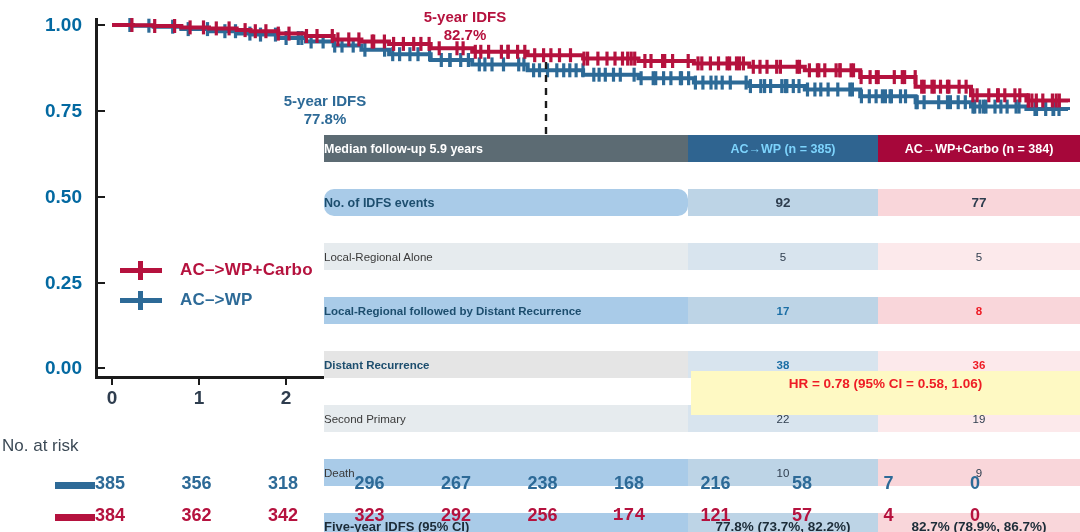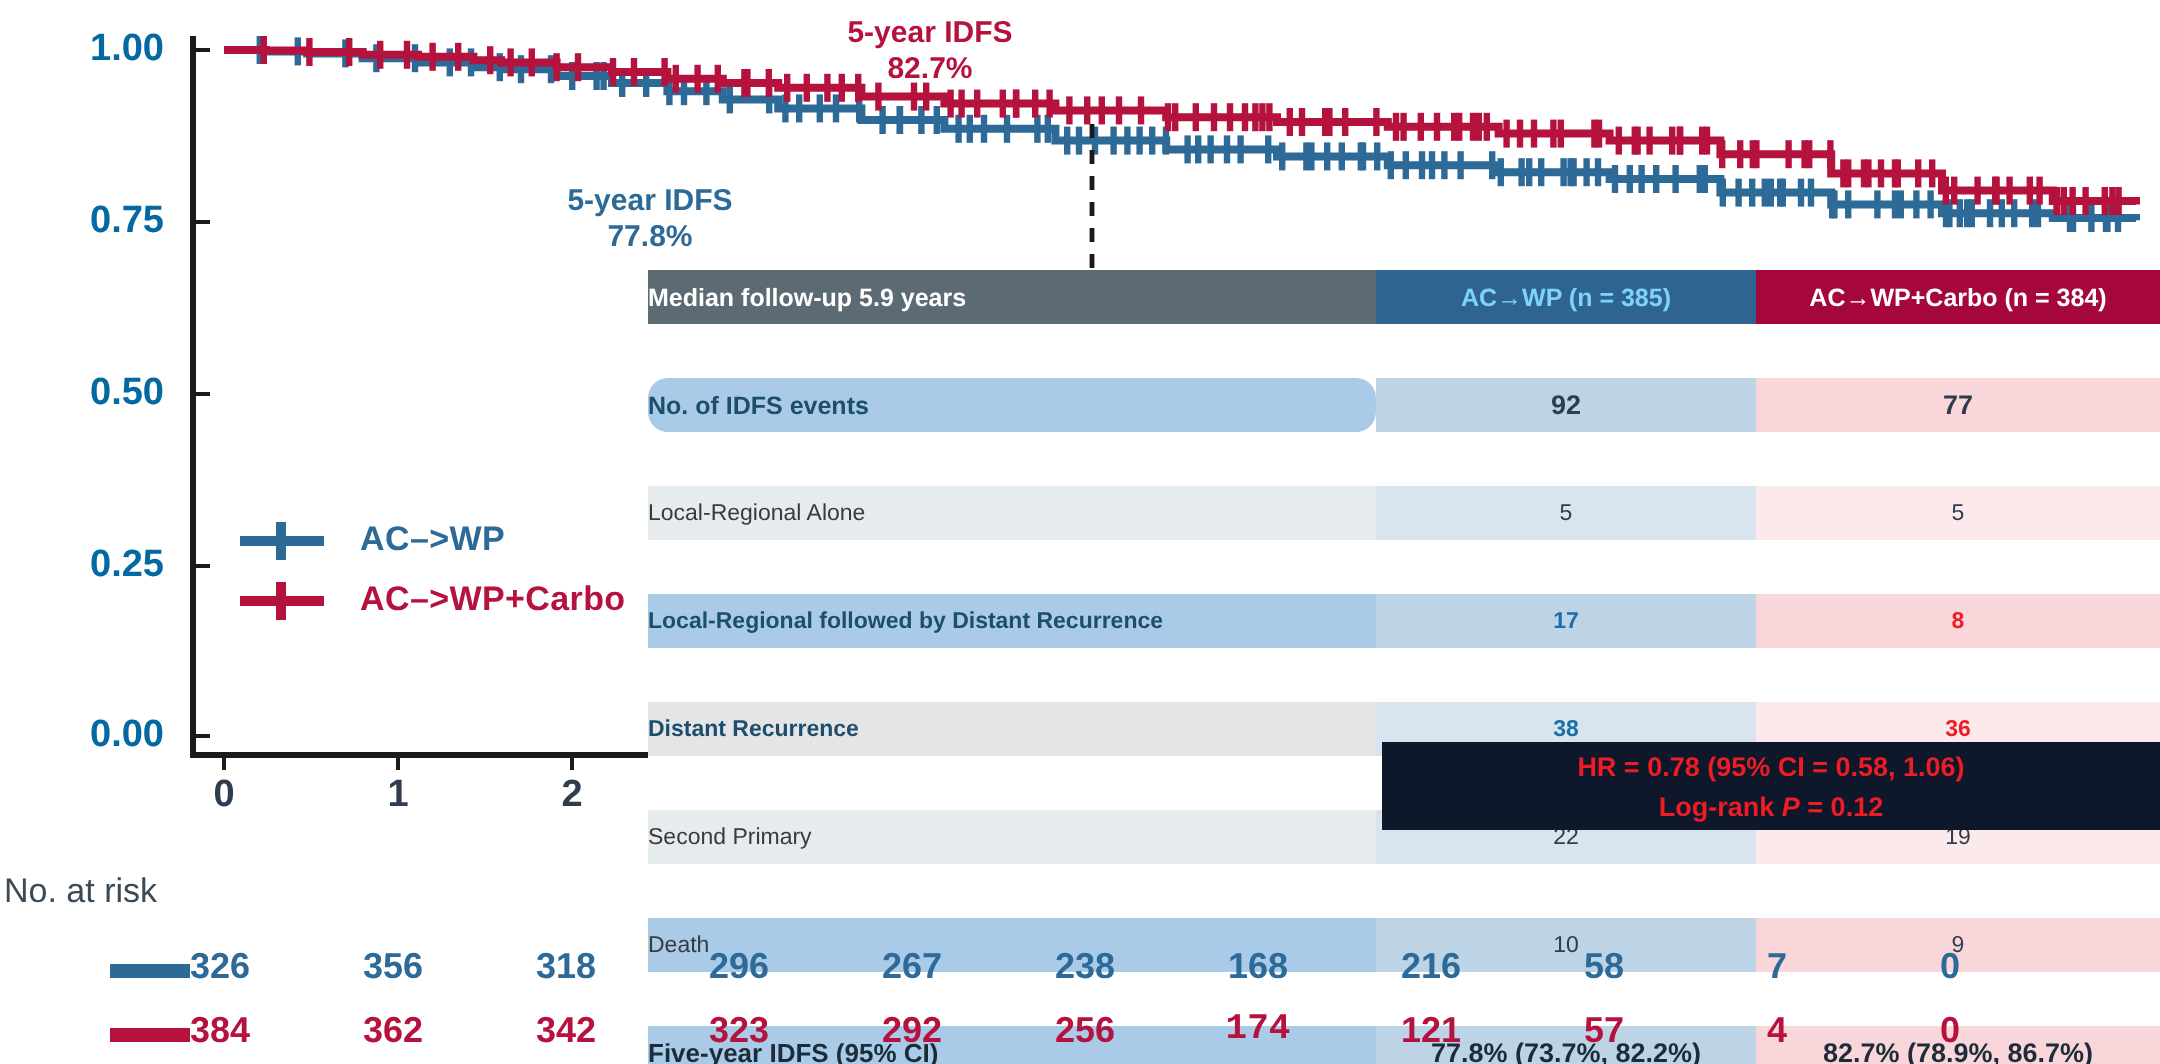--- a/index.html
+++ b/index.html
@@ -76,21 +76,21 @@
   .bold{font-weight:bold;font-size:13.5px;}
   .blue-num{color:#1b6ea5;font-weight:bold;}
   .red-num{color:#ee1c25;font-weight:bold;}
   .fiveyr-lbl{background:#a9cbe8;color:#1c2c38;font-weight:bold;font-size:13px;}
   .fiveyr-a{background:#bdd4e6;color:#1c2c38;font-weight:bold;font-size:13.5px;}
   .fiveyr-b{background:#f9d6da;color:#1c2c38;font-weight:bold;font-size:13.5px;}
 
   .sep{height:3px;background:#ffffff;}
   .hr-box{
     position:absolute;left:691px;top:371px;width:389px;height:44px;
-    background:#0f172a;color:#ee1c25;font-weight:bold;font-size:13.5px;
+    background:#fef9c3;color:#ee1c25;font-weight:bold;font-size:13.5px;
     text-align:center;line-height:1.45;padding-top:3px;box-sizing:border-box;
   }
   .hr-box i{font-style:italic;}
 
   
   .risk-title{position:absolute;left:2px;top:436px;font-size:17px;color:#3c4a56;}
   .risk-mark{position:absolute;width:40px;height:7px;}
   .risk-num{position:absolute;font-size:18px;font-weight:bold;width:60px;text-align:center;}
 
   svg.curves{position:absolute;left:0;top:0;}
@@ -373,31 +373,31 @@
     <div>82.7%</div>
   </div>
   <div class="ann ann-blue">
     <div>5-year IDFS</div>
     <div>77.8%</div>
   </div>
 
   <div class="legend">
     <div class="legend-row">
       <span class="legend-mark">
+        <i class="h" style="background:#b5123e;"></i>
+          <i class="v" style="background:#b5123e;"></i>
+      </span>
+      <span class="legend-label" style="color:#b5123e;">AC–&gt;WP+Carbo</span>
+    </div>
+    <div class="legend-row">
+      <span class="legend-mark">
         <i class="h" style="background:#2d6a97;"></i>
           <i class="v" style="background:#2d6a97;"></i>
       </span>
       <span class="legend-label" style="color:#2d6a97;">AC–&gt;WP</span>
-    </div>
-    <div class="legend-row">
-      <span class="legend-mark">
-        <i class="h" style="background:#b5123e;"></i>
-          <i class="v" style="background:#b5123e;"></i>
-      </span>
-      <span class="legend-label" style="color:#b5123e;">AC–&gt;WP+Carbo</span>
     </div>
   </div>
 
   <table class="tbl">
     <tbody>
         <tr>
       <td class="c-label hd-label">Median follow-up 5.9 years</td>
       <td class="c-a hd-a">AC→WP (n = 385)</td>
       <td class="c-b hd-b">AC→WP+Carbo (n = 384)</td>
     </tr>
@@ -462,28 +462,27 @@
     <tr>
       <td class="c-label fiveyr-lbl">Five-year IDFS (95% CI)</td>
       <td class="c-a fiveyr-a">77.8% (73.7%, 82.2%)</td>
       <td class="c-b fiveyr-b">82.7% (78.9%, 86.7%)</td>
     </tr>
   </tbody>
     </table>
 
   <div class="hr-box">
     <div>HR = 0.78 (95% CI = 0.58, 1.06)</div>
-    <div><span>Log-rank </span><i>P</i><span> = 0.12</span></div>
   </div>
 
   <div class="risk-title">No. at risk</div>
   <div class="risk-mark" style="left:55px;top:482px;background:#2d6a97;"></div>
   <div class="risk-mark" style="left:55px;top:514px;background:#b5123e;"></div>
   <div id="risk-numbers">
-      <div class="risk-num" style="left: 80px; top: 473px; color: rgb(45, 106, 151);">326</div>
+      <div class="risk-num" style="left: 80px; top: 473px; color: rgb(45, 106, 151);">385</div>
       <div class="risk-num" style="left: 166.5px; top: 473px; color: rgb(45, 106, 151);">356</div>
       <div class="risk-num" style="left: 253px; top: 473px; color: rgb(45, 106, 151);">318</div>
       <div class="risk-num" style="left: 339.5px; top: 473px; color: rgb(45, 106, 151);">296</div>
       <div class="risk-num" style="left: 426px; top: 473px; color: rgb(45, 106, 151);">267</div>
       <div class="risk-num" style="left: 512.5px; top: 473px; color: rgb(45, 106, 151);">238</div>
       <div class="risk-num" style="left: 599px; top: 473px; color: rgb(45, 106, 151);">168</div>
       <div class="risk-num" style="left: 685.5px; top: 473px; color: rgb(45, 106, 151);">216</div>
       <div class="risk-num" style="left: 772px; top: 473px; color: rgb(45, 106, 151);">58</div>
       <div class="risk-num" style="left: 858.5px; top: 473px; color: rgb(45, 106, 151);">7</div>
       <div class="risk-num" style="left: 945px; top: 473px; color: rgb(45, 106, 151);">0</div>

